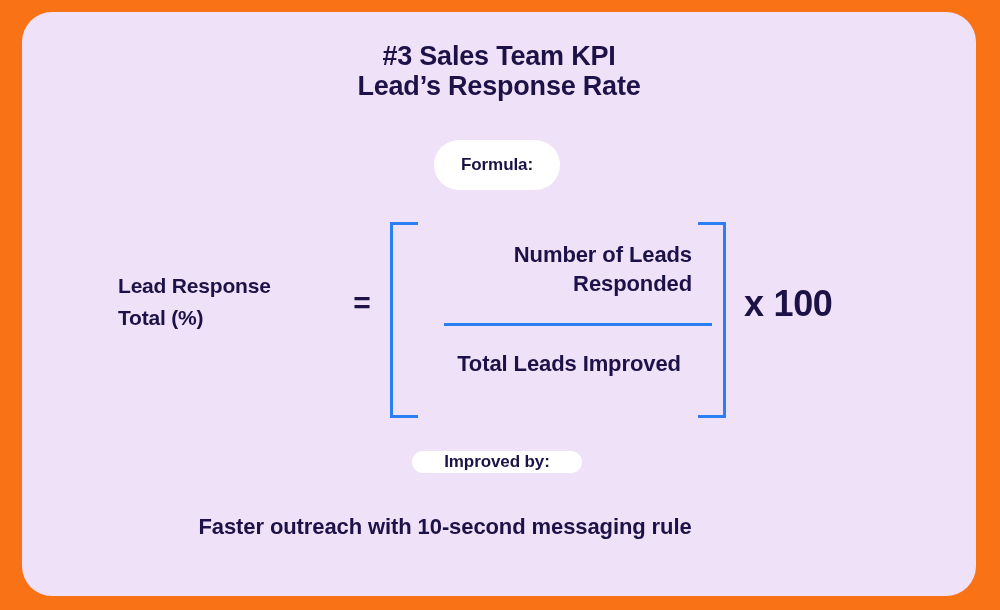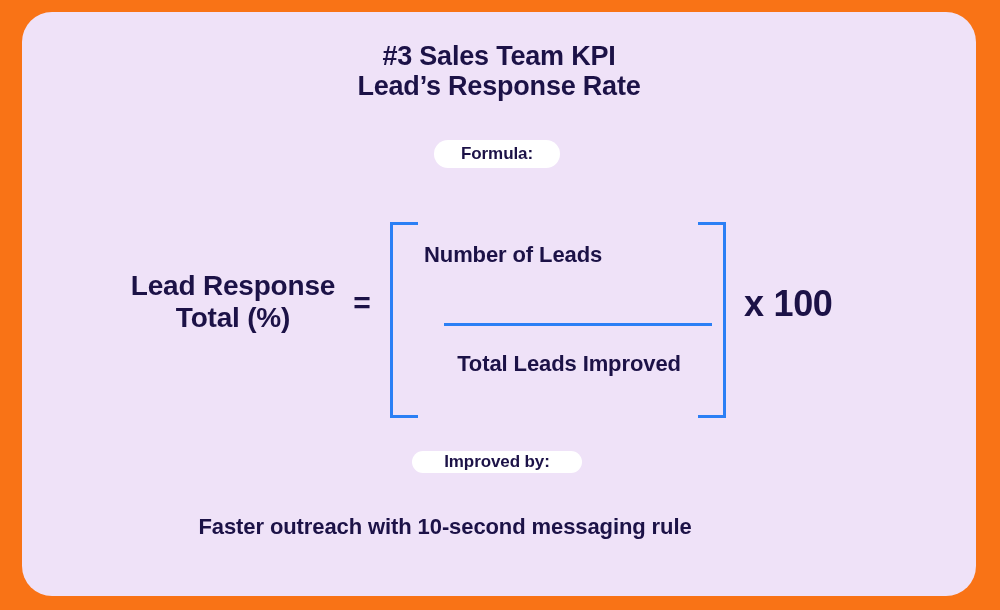--- a/index.html
+++ b/index.html
@@ -56,21 +56,21 @@
     justify-content: center;
     color: #1C1247;
     font-size: 17px;
     font-weight: bold;
     letter-spacing: -0.1px;
   }
   .pill-formula {
     left: 412px;
     top: 128px;
     width: 126px;
-    height: 28px;
+    height: 50px;
   }
   .pill-improved {
     left: 390px;
     top: 439px;
     width: 170px;
     height: 22px;
   }
 
   
   .formula-row {
@@ -79,23 +79,22 @@
     top: 196px;
     width: 954px;
     height: 214px;
   }
 
   .lhs {
     position: absolute;
     left: 96px;
     top: 62px;
     width: 230px;
-    text-align: center;
-    color: #1C1247;
-    font-size: 28px;
+    color: #1C1247;
+    font-size: 21px;
     font-weight: bold;
     line-height: 32px;
     letter-spacing: -0.2px;
   }
 
   .equals {
     position: absolute;
     left: 318px;
     top: 78px;
     width: 44px;
@@ -138,21 +137,21 @@
     top: 0;
     width: 268px;
     height: 196px;
   }
 
   .numerator {
     position: absolute;
     left: 0;
     top: 18px;
     width: 268px;
-    text-align: left;
+    text-align: right;
     color: #1C1247;
     font-size: 22px;
     font-weight: bold;
     line-height: 29px;
     letter-spacing: -0.1px;
   }
 
   .frac-bar {
     position: absolute;
     left: 20px;
@@ -227,20 +226,21 @@
 
       <div class="equals">=</div>
 
       <div class="bracket-group">
         <div class="bracket bracket-left"></div>
         <div class="bracket bracket-right"></div>
 
         <div class="fraction">
           <div class="numerator">
             <div>Number of Leads</div>
+            <div>Responded</div>
           </div>
           <div class="frac-bar"></div>
           <div class="denominator">Total Leads Improved</div>
         </div>
       </div>
 
       <div class="multiplier">x 100</div>
     </div>
 
     <div class="pill pill-improved">

